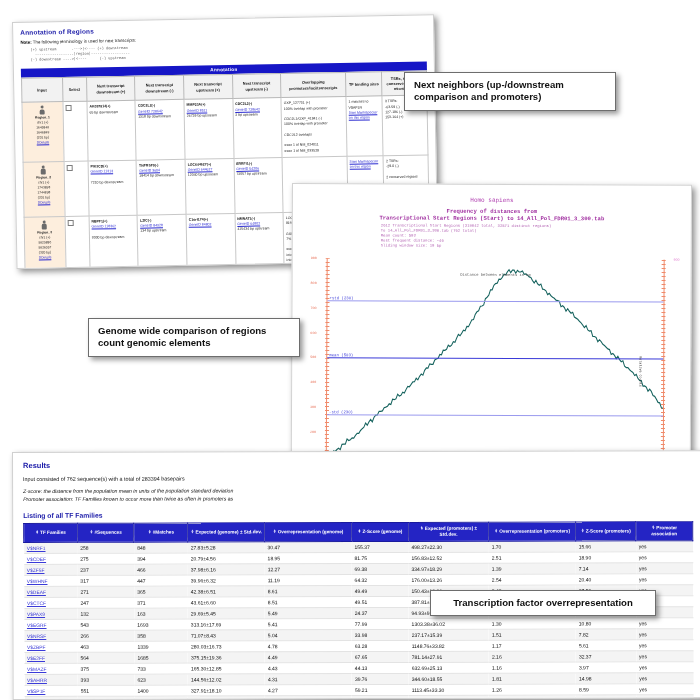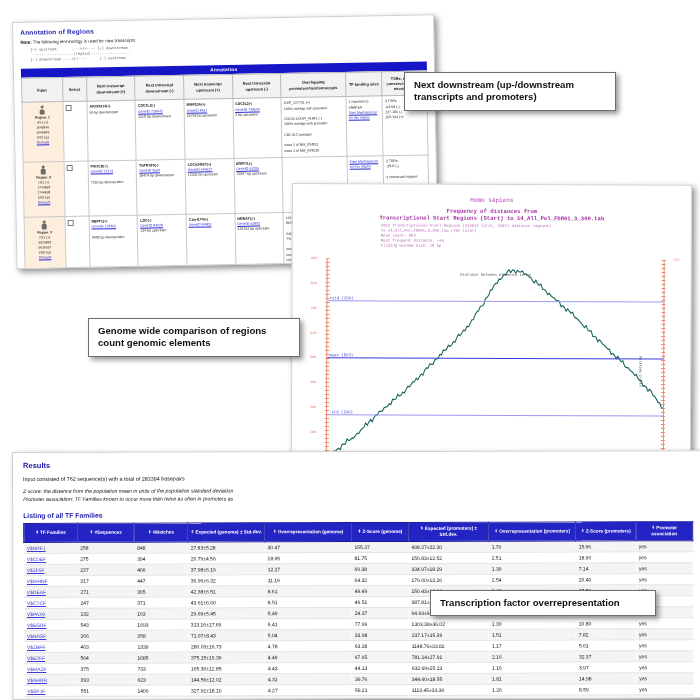--- a/index.html
+++ b/index.html
@@ -172,21 +172,21 @@
 
   
   .callout{
     position:absolute;background:#fff;border:1px solid #6d6d6d;
     box-shadow:3px 3px 5px rgba(0,0,0,.4);
     padding:6px 9px;font-weight:bold;font-size:9.6px;color:#111;
     line-height:1.28;
   }
   #callout-neighbors{left:404px;top:72px;width:192px;}
   #callout-genome{left:88px;top:318px;width:192px;}
-  #callout-tf{left:430px;top:590px;width:206px;}
+  #callout-tf{left:430px;top:590px;width:206px;text-align:center;}
 </style>
 </head>
 <body>
 
 <div class="panel" id="annotation-panel">
   <div class="inner">
     <div class="an-title">Annotation of Regions</div>
     <div class="an-note">
       <b>Note:</b>
       <span>The following terminology is used for next transcripts:</span>
@@ -545,15 +545,15 @@
             <td>131.95±11.48</td>
             <td>1.24</td>
             <td>2.75</td>
             <td>yes</td>
           </tr>
         </tbody>
     </table>
   </div>
 </div>
 
-<div class="callout" id="callout-neighbors">Next downstream (up-/downstream transcripts and promoters)</div>
+<div class="callout" id="callout-neighbors">Next neighbors (up-/downstream comparison and promoters)</div>
 <div class="callout" id="callout-genome">Genome wide comparison of regions count genomic elements</div>
 <div class="callout" id="callout-tf">Transcription factor overrepresentation</div>
 
 </body></html>

